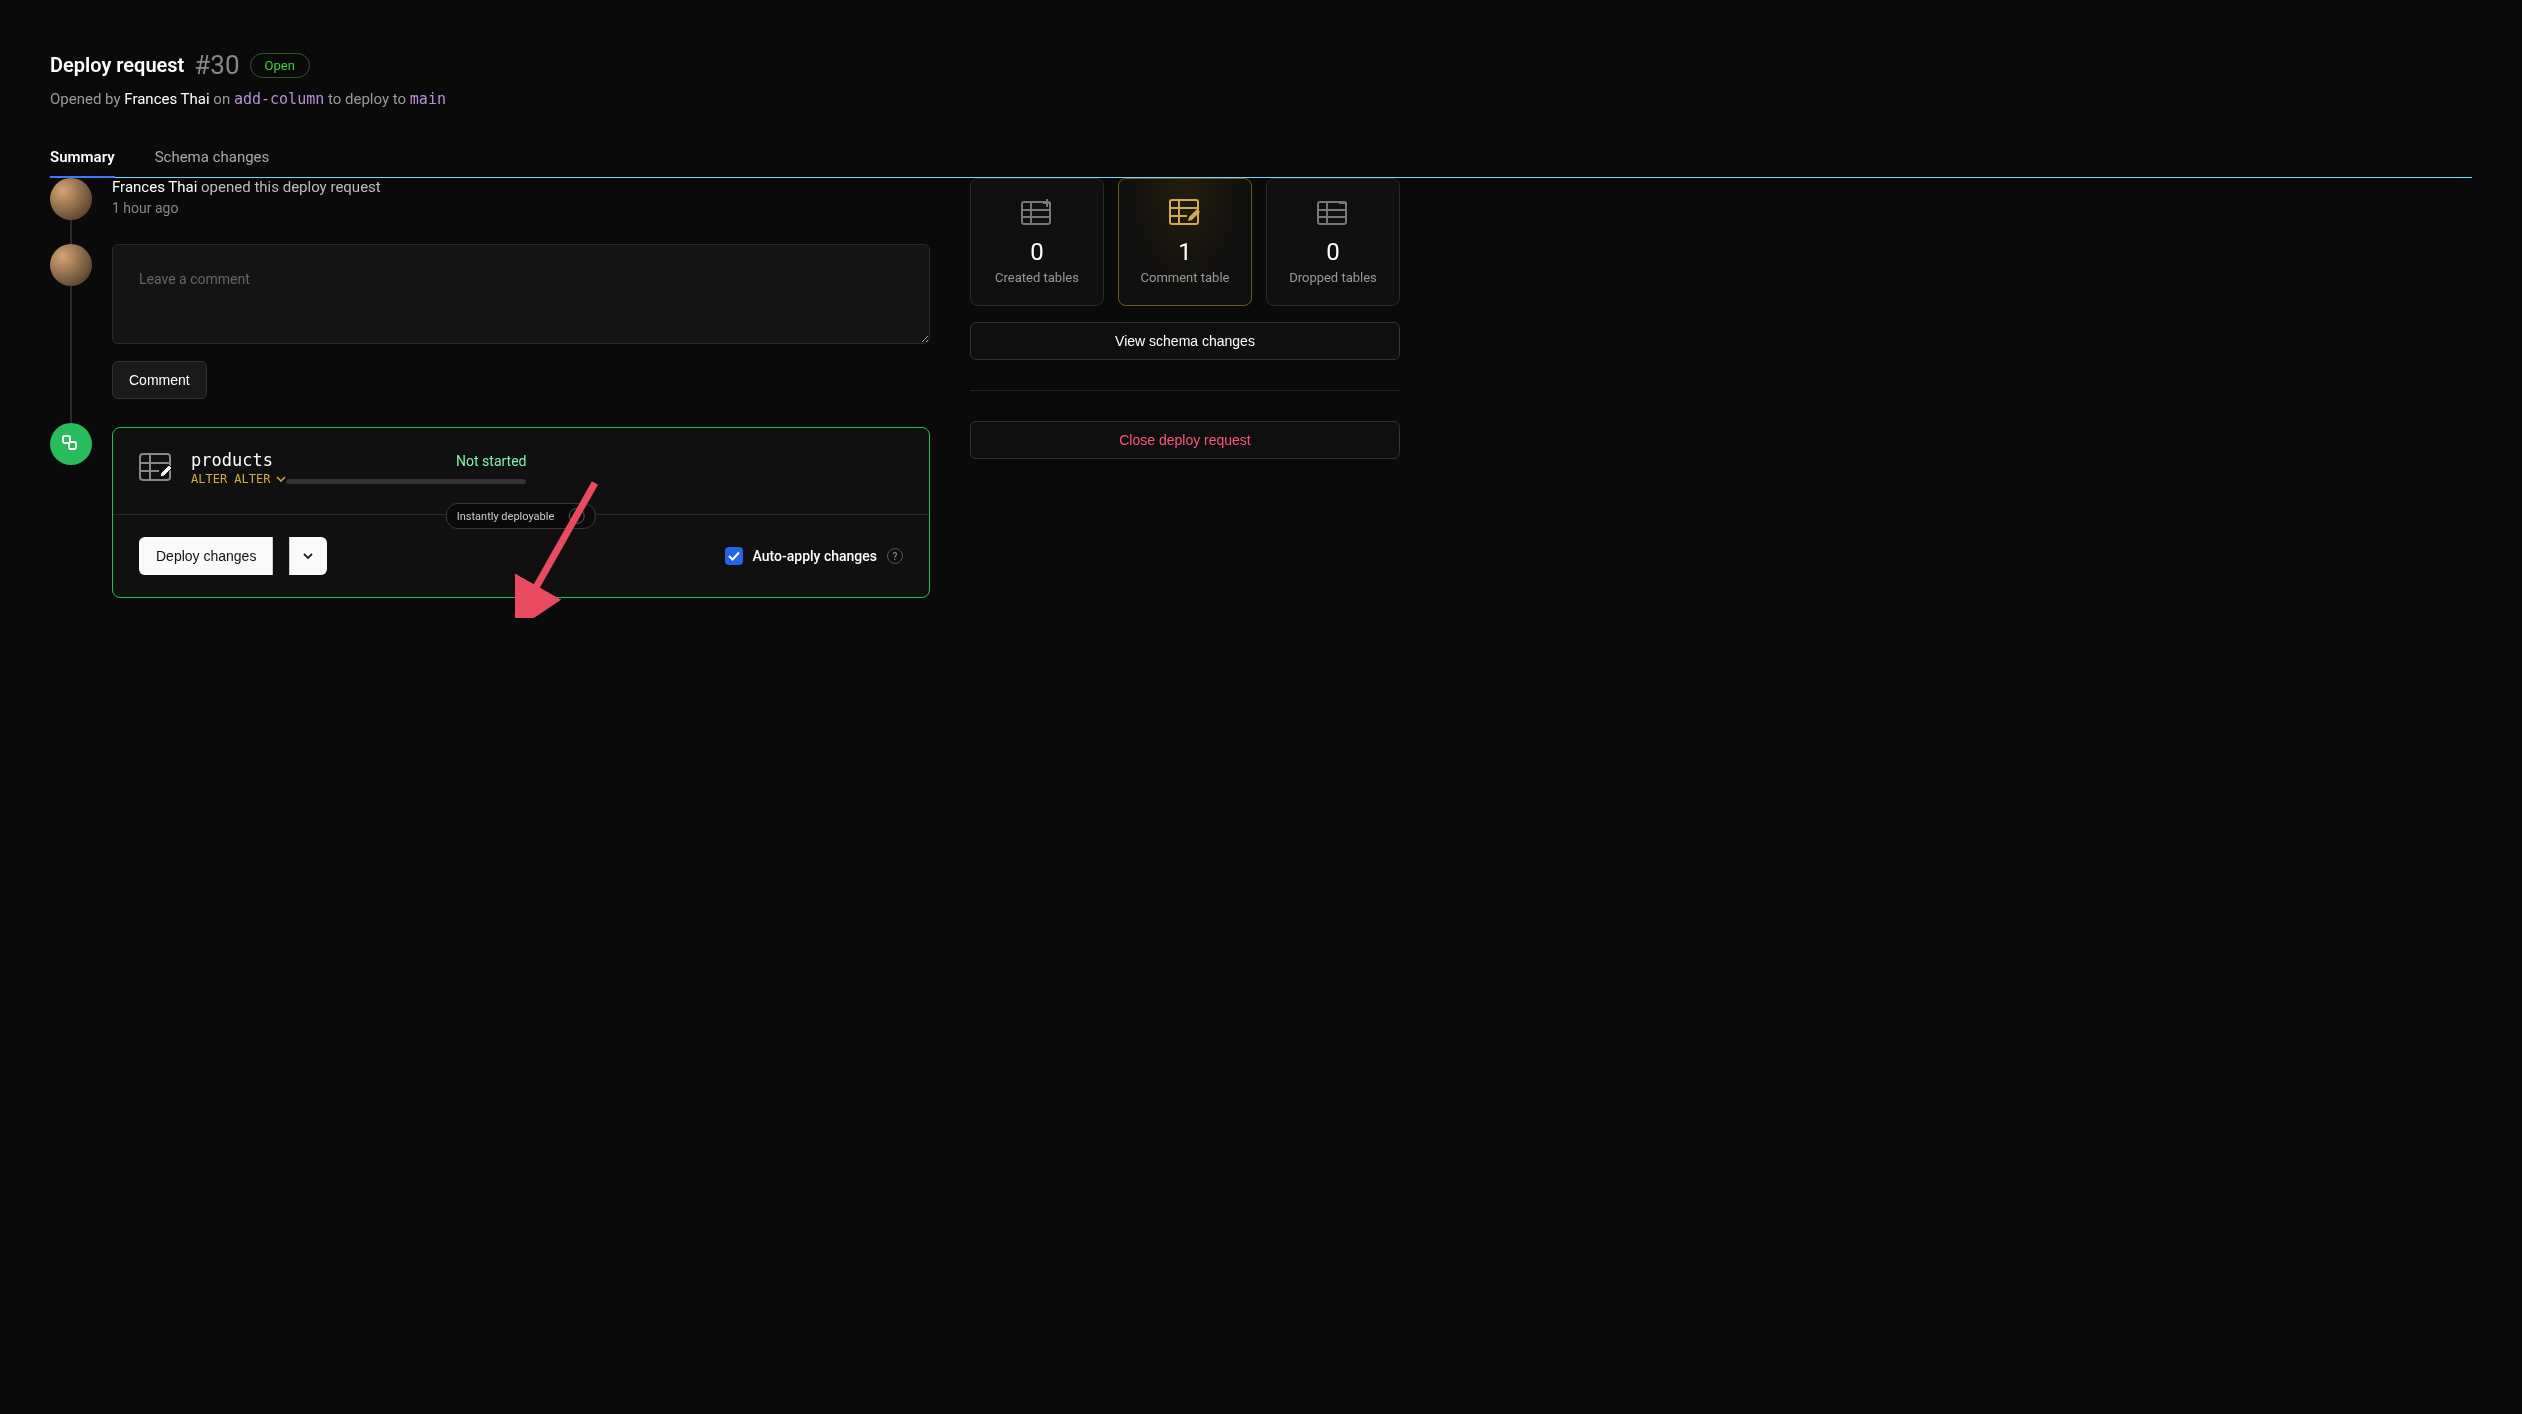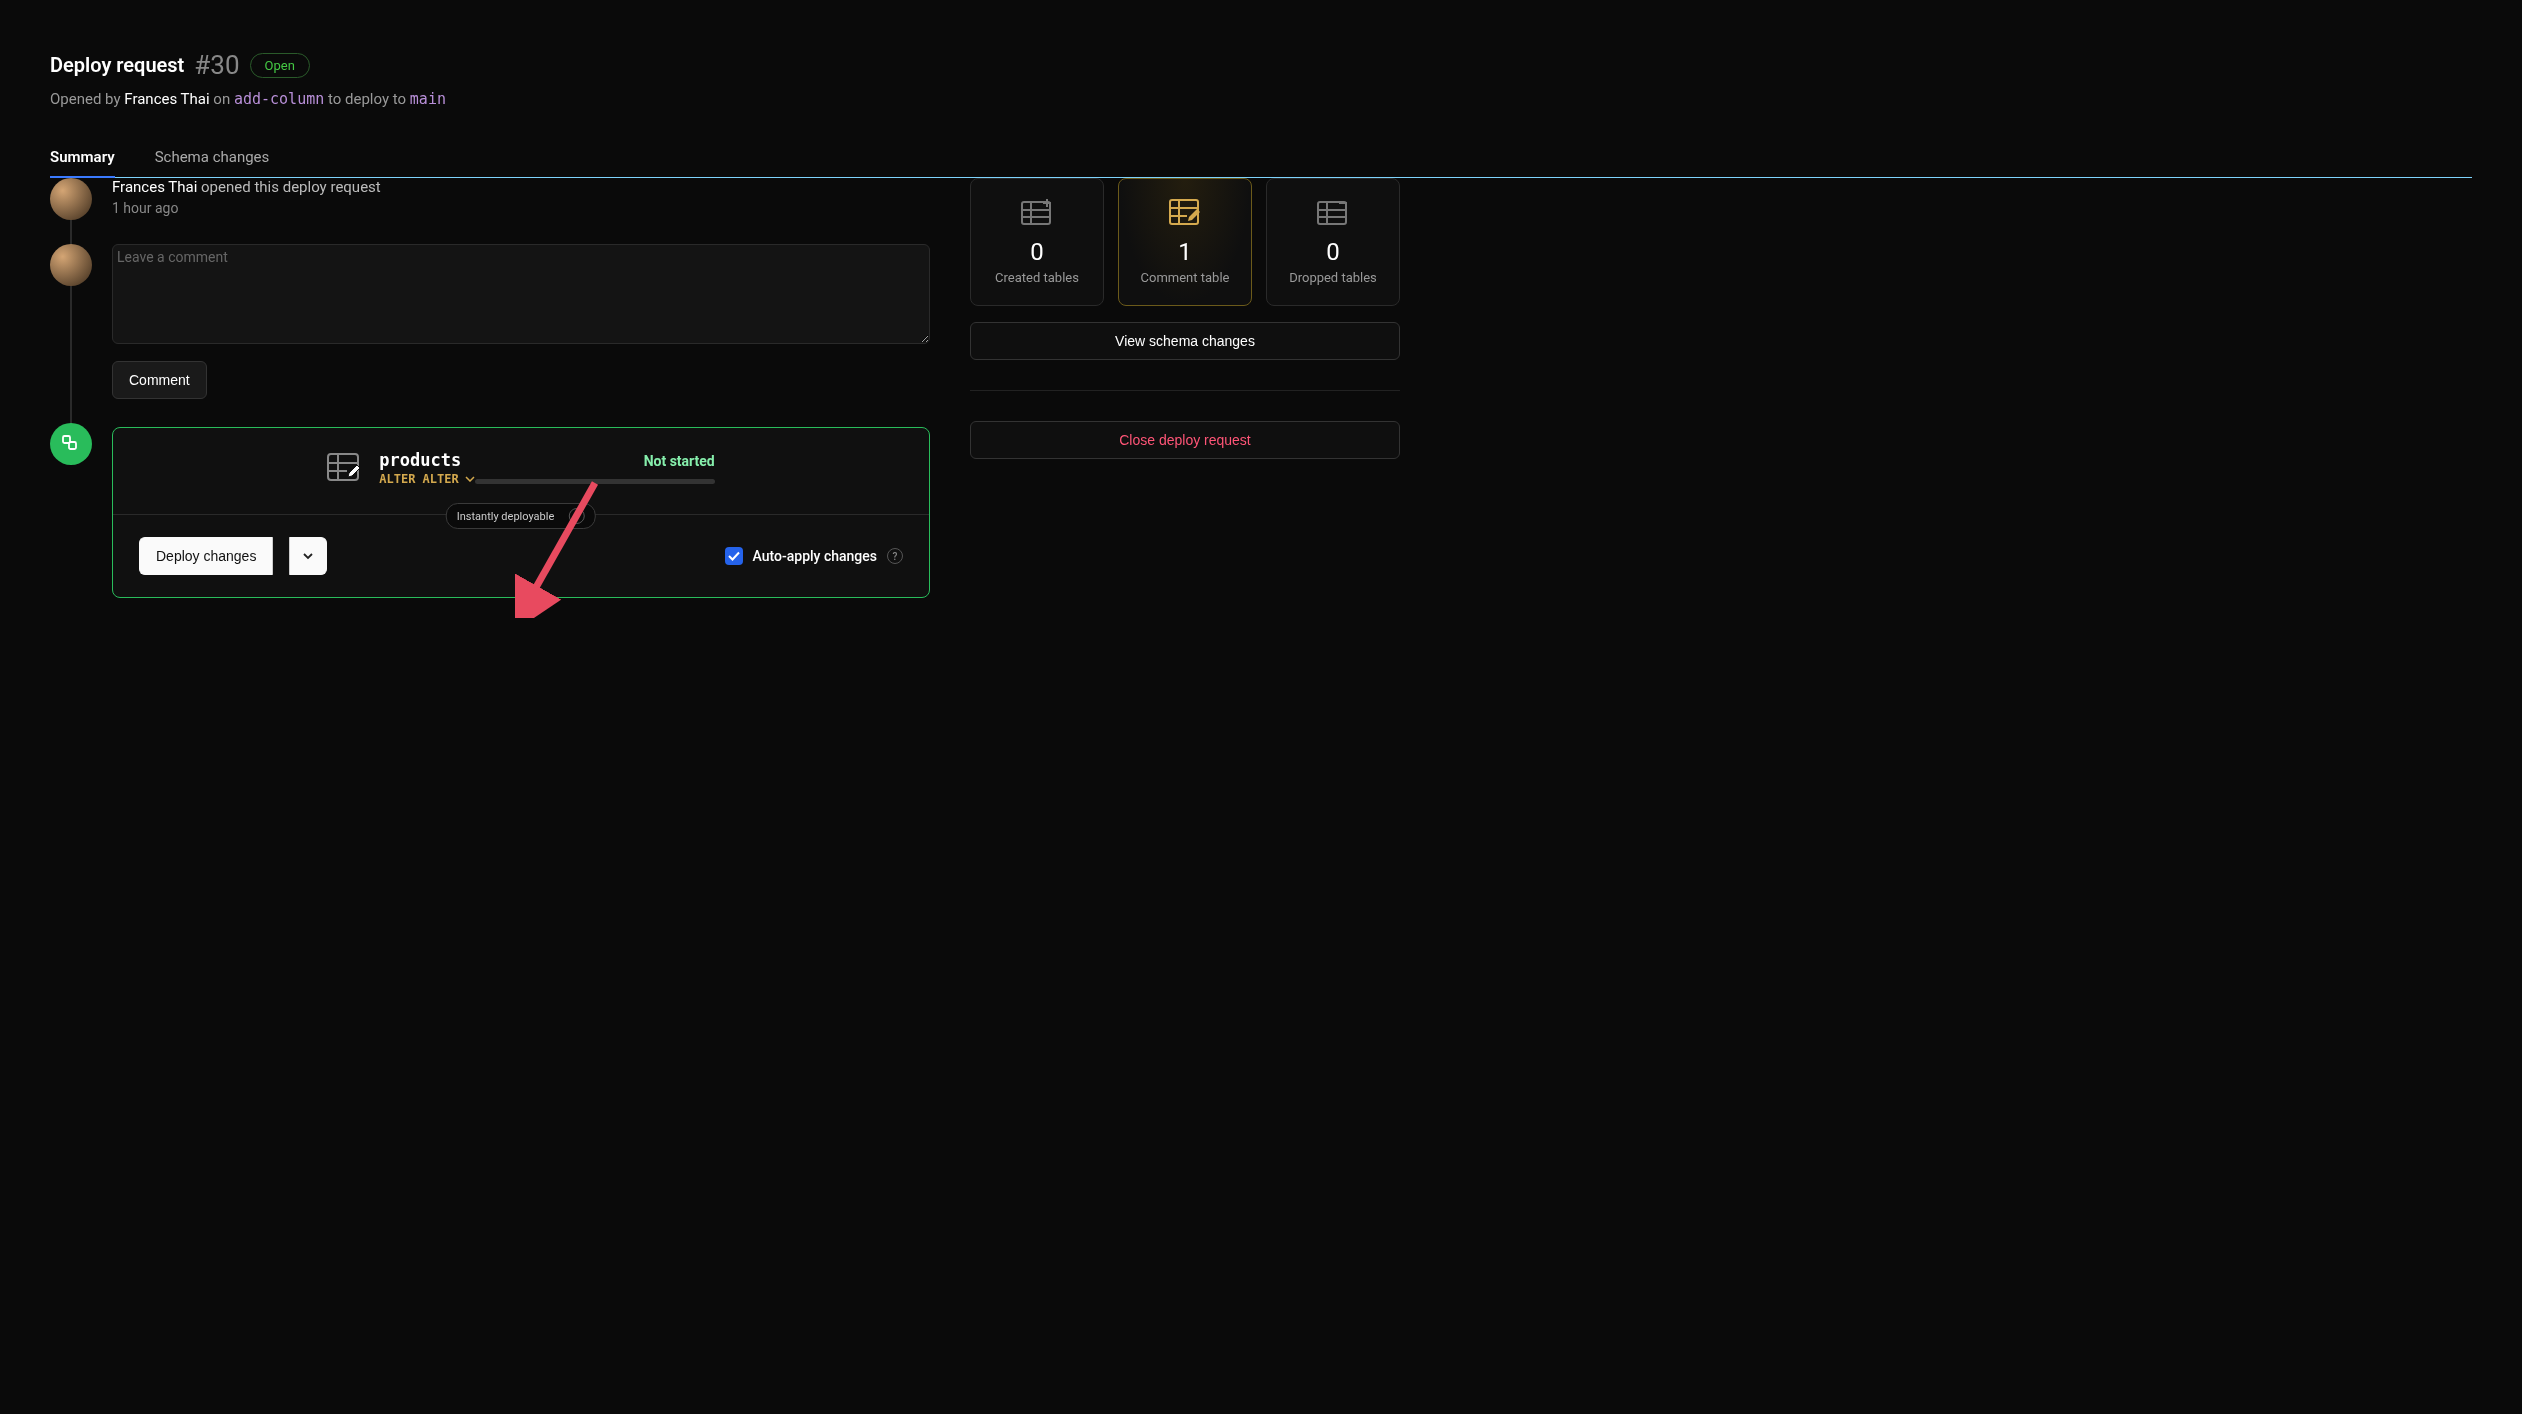--- a/index.html
+++ b/index.html
@@ -61,21 +61,21 @@
   .event-text { color: #fff; font-size: 15px; }
   .event-text .normal { color: #bbb; }
   .event-time { color: #888; font-size: 14px; margin-top: 4px; }
   
   .comment-box {
     width: 100%;
     min-height: 100px;
     background: #141414;
     border: 1px solid #2a2a2a;
     border-radius: 6px;
-    padding: 4px;
+    padding: 26px;
     color: #fff;
     font-size: 14px;
     font-family: inherit;
     resize: vertical;
     margin-bottom: 14px;
   }
   .comment-box::placeholder { color: #666; }
   
   .btn {
     padding: 10px 16px;
@@ -91,24 +91,23 @@
   
   .deploy-card {
     border: 1px solid #29bc5b;
     border-radius: 8px;
     background: #101010;
     position: relative;
     margin-top: 4px;
   }
   .deploy-top {
     display: flex;
-    justify-content: center;
+    justify-content: flex-start;
     align-items: center;
     padding: 22px 26px 28px 26px;
-    font-weight: bold;
   }
   .table-info { display: flex; gap: 18px; align-items: center; }
   .table-icon-box { width: 34px; height: 30px; }
   .table-name { font-family: "SF Mono", Monaco, monospace; font-size: 17px; color: #fff; }
   .table-op { color: #d4a94e; font-family: "SF Mono", Monaco, monospace; font-size: 12px; margin-top: 2px; display: flex; align-items: center; gap: 6px; }
   .deploy-status { text-align: right; }
   .status-text { color: #86efac; font-size: 14px; margin-bottom: 10px; }
   .progress-bar { width: 240px; height: 5px; background: #333; border-radius: 3px; }
   
   .deploy-divider { border-top: 1px solid #2a2a2a; position: relative; }

